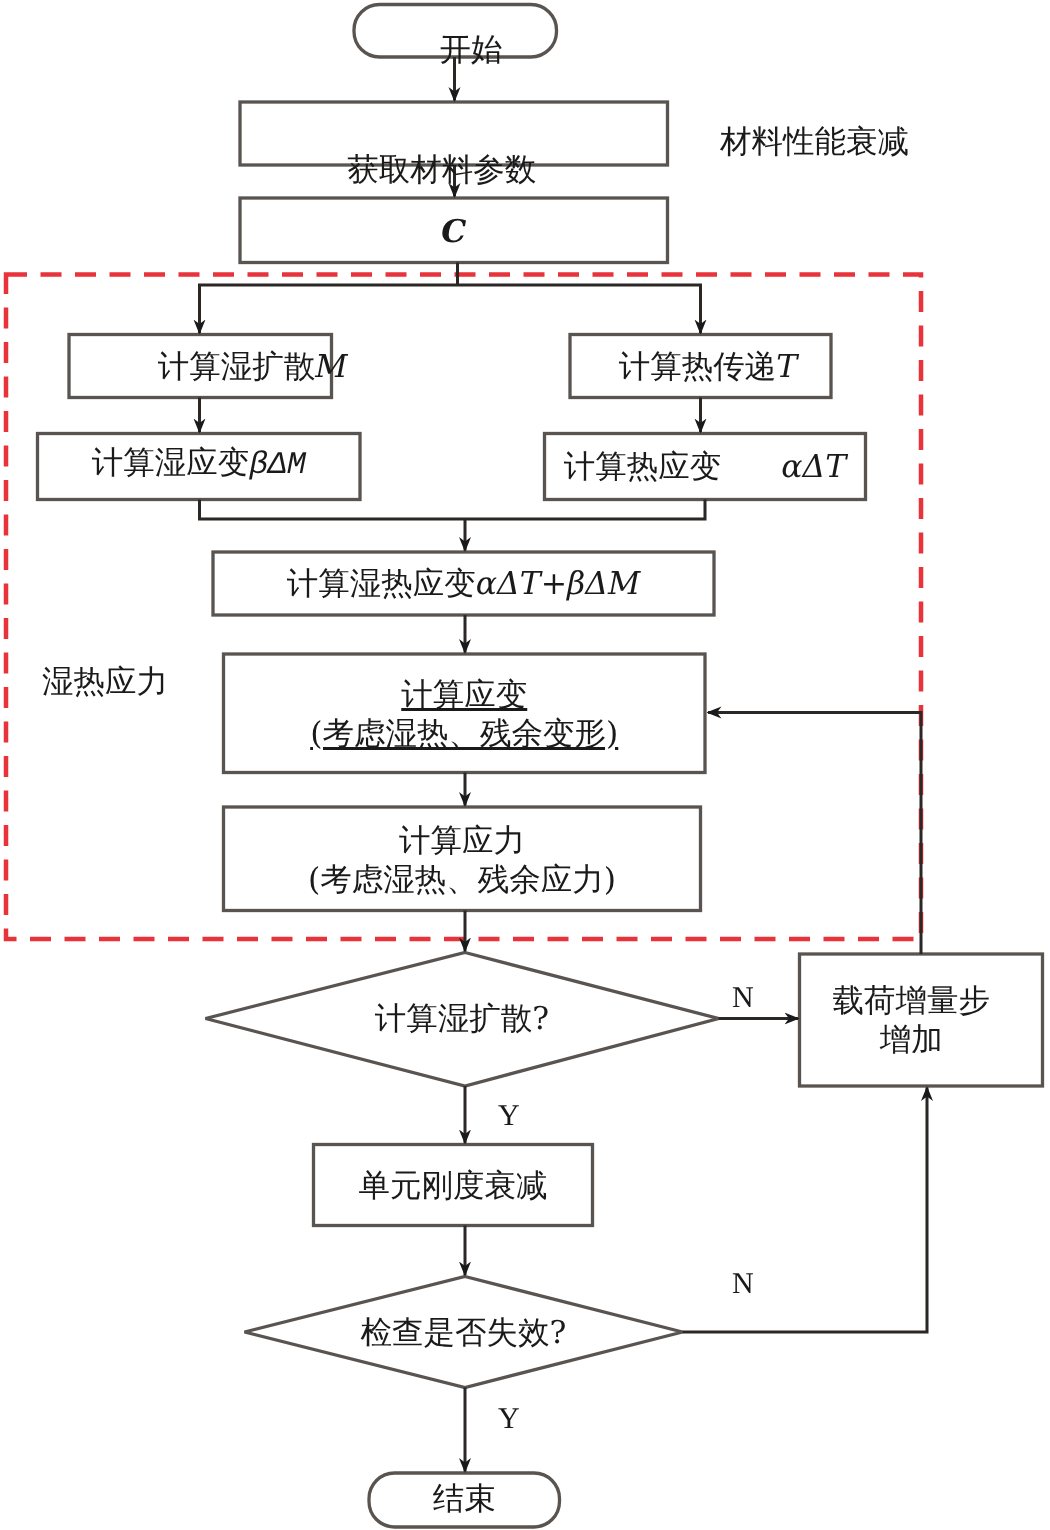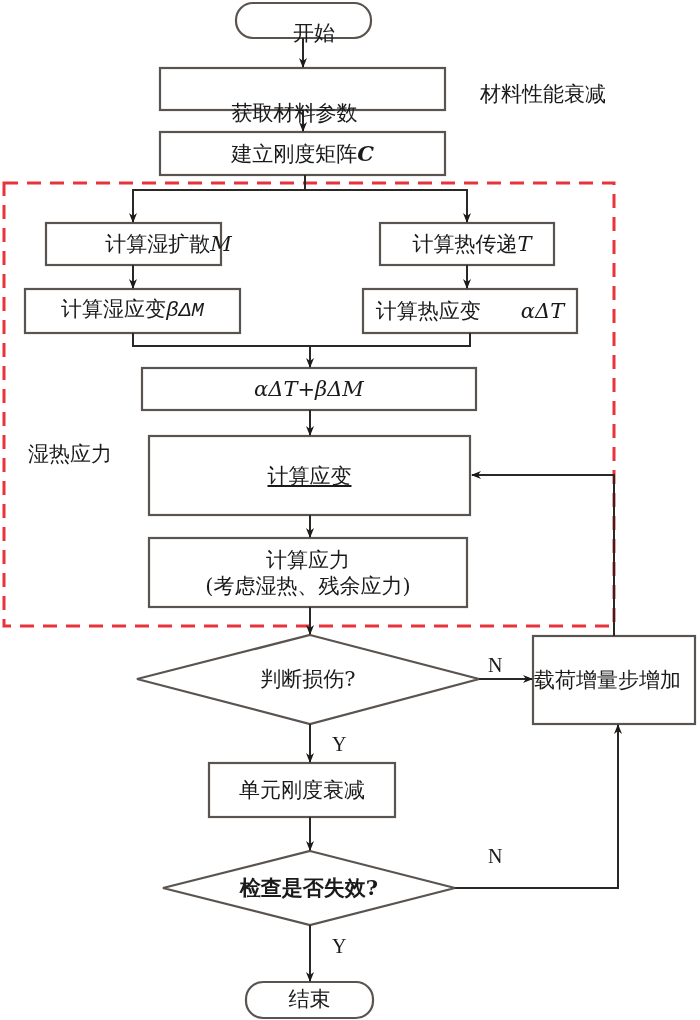--- a/index.html
+++ b/index.html
@@ -68,62 +68,63 @@
     <polyline points="455,888 618,888 618,725" marker-end="url(#arr)"></polyline>
     <line x1="310" y1="925" x2="310" y2="981" marker-end="url(#arr)"></line>
   </g>
 </svg>
 
 <div class="lbl" style="left:236px;top:15px;width:156px;height:35px;">开始</div>
 <div class="lbl" style="left:160px;top:68px;width:269px;height:42px;margin-top:24px;">获取材料参数</div>
 <div class="side" style="left:480px;top:80px;">材料性能衰减</div>
 
 <div class="lbl" style="left:160px;top:132px;width:285px;height:43px;">
-  <span>建立刚度矩阵</span>
     <b>C</b>
 </div>
 
 <div class="lbl" style="left:46px;top:223px;width:175px;height:42px;margin-left:35px;">
   <span>计算湿扩散</span>
     <i>M</i>
 </div>
 <div class="lbl" style="left:380px;top:223px;width:184px;height:42px;">
   <span>计算热传递</span>
     <i>T</i>
 </div>
 <div class="lbl" style="left:25px;top:289px;width:215px;height:44px;font-family:Liberation Mono, monospace;">
   <span>计算湿应变</span>
     <i>βΔM</i>
 </div>
 <div class="lbl" style="left:363px;top:289px;width:214px;height:44px;gap:40px;">
   <span>计算热应变</span>
     <i>αΔT</i>
 </div>
 <div class="lbl" style="left:142px;top:368px;width:334px;height:42px;">
+  <span>计算湿热应变</span>
     <i>αΔT+βΔM</i>
 </div>
 
 <div class="side" style="left:28px;top:440px;">湿热应力</div>
 
 <div class="lbl" style="left:149px;top:436px;width:321px;height:79px;flex-direction:column;text-decoration:underline;">
   <div>计算应变</div>
+  <div>(考虑湿热、残余变形)</div>
 </div>
 <div class="lbl" style="left:149px;top:538px;width:318px;height:69px;flex-direction:column;border-radius:24px;">
   <div>计算应力</div>
   <div>(考虑湿热、残余应力)</div>
 </div>
 
-<div class="lbl" style="left:137px;top:660px;width:342px;height:38px;">判断损伤?</div>
+<div class="lbl" style="left:137px;top:660px;width:342px;height:38px;">计算湿扩散?</div>
 <div class="yn" style="left:488px;top:654px;">N</div>
 <div class="yn" style="left:332px;top:733px;">Y</div>
 
-<div class="lbl" style="left:533px;top:636px;width:149px;height:88px;flex-direction:row;text-align:center;">
+<div class="lbl" style="left:533px;top:636px;width:149px;height:88px;flex-direction:column;text-align:center;">
   <div>载荷增量步</div>
   <div>增加</div>
 </div>
 
 <div class="lbl" style="left:209px;top:763px;width:186px;height:54px;">单元刚度衰减</div>
 
-<div class="lbl" style="left:163px;top:869px;width:292px;height:38px;font-weight:bold;">检查是否失效?</div>
+<div class="lbl" style="left:163px;top:869px;width:292px;height:38px;">检查是否失效?</div>
 <div class="yn" style="left:488px;top:845px;">N</div>
 <div class="yn" style="left:332px;top:935px;">Y</div>
 
 <div class="lbl" style="left:246px;top:982px;width:127px;height:34px;">结束</div>
 
 </body></html>

